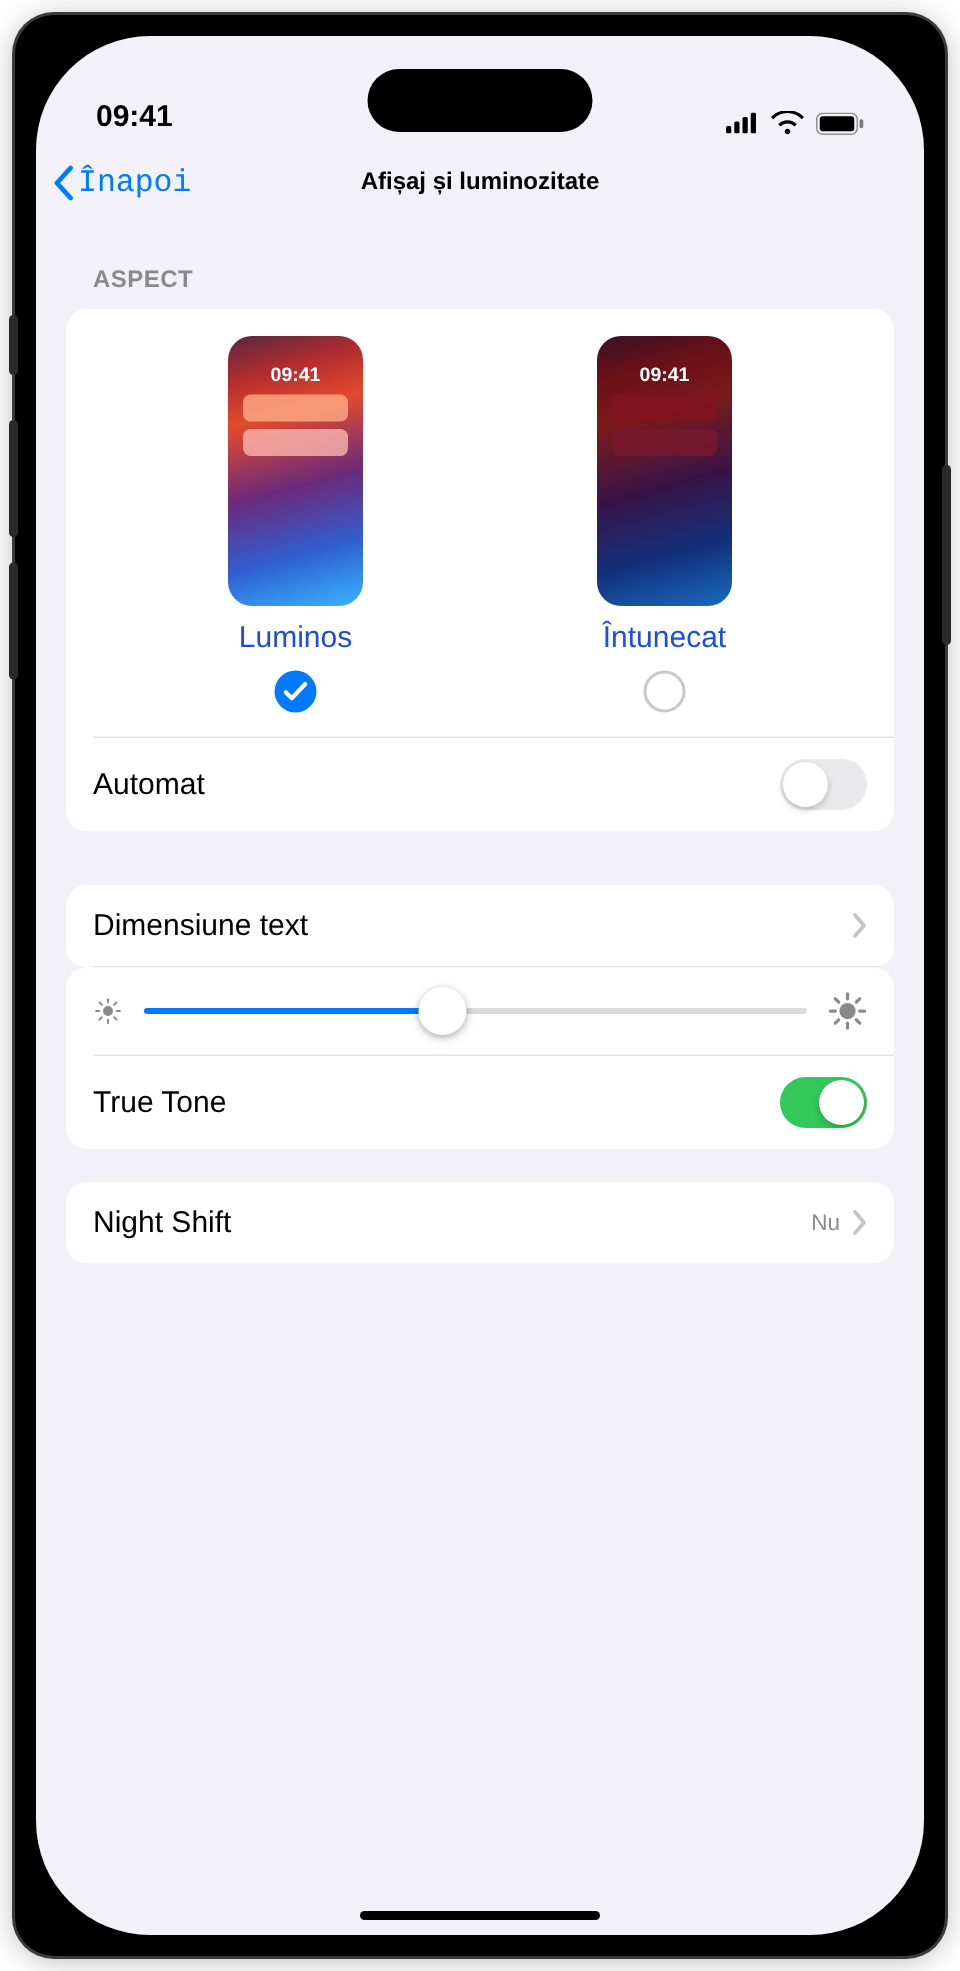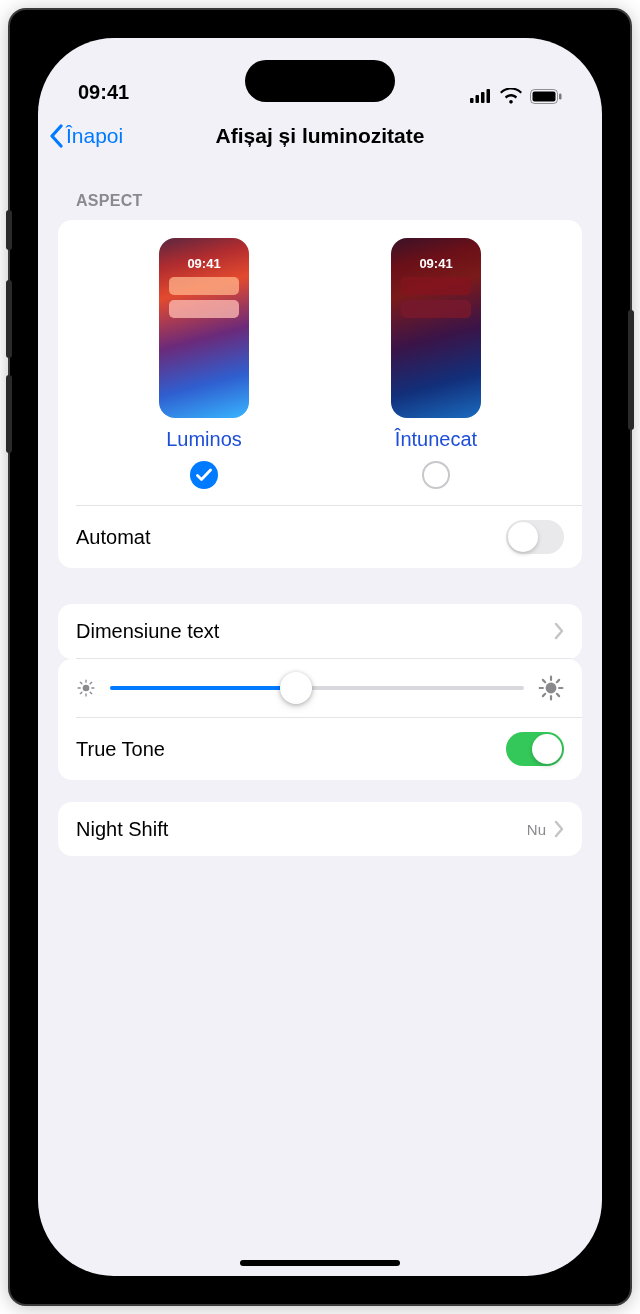--- a/index.html
+++ b/index.html
@@ -8,23 +8,23 @@
       background: #fff;
       display: flex;
       justify-content: center;
       align-items: flex-start;
       min-height: 1314px;
     }
     .phone-frame {
       width: 620px;
       height: 1294px;
       margin: 10px;
-      border-radius: 16px;
+      border-radius: 26px;
       background: #000;
-      padding: 28px;
+      padding: 14px;
       box-shadow: 0 0 0 2px #3a3a3a, 0 2px 20px rgba(0,0,0,0.3);
       position: relative;
     }
     .phone-screen {
       width: 100%;
       height: 100%;
       background: #f2f1f7;
       border-radius: 76px;
       overflow: hidden;
       position: relative;
@@ -70,23 +70,24 @@
     }
     .back-btn {
       position: absolute;
       left: 10px;
       display: flex;
       align-items: center;
       color: #007aff;
       font-size: 21px;
       font-weight: 400;
       gap: 2px;
+      font-family: Liberation Mono, monospace;
     }
     .nav-title {
-      font-size: 21px;
+      font-size: 16px;
       font-weight: 600;
       color: #000;
     }
     .content {
       padding: 0 20px;
       height: calc(100% - 130px);
       overflow-y: auto;
     }
     .section-header {
       font-size: 16px;

